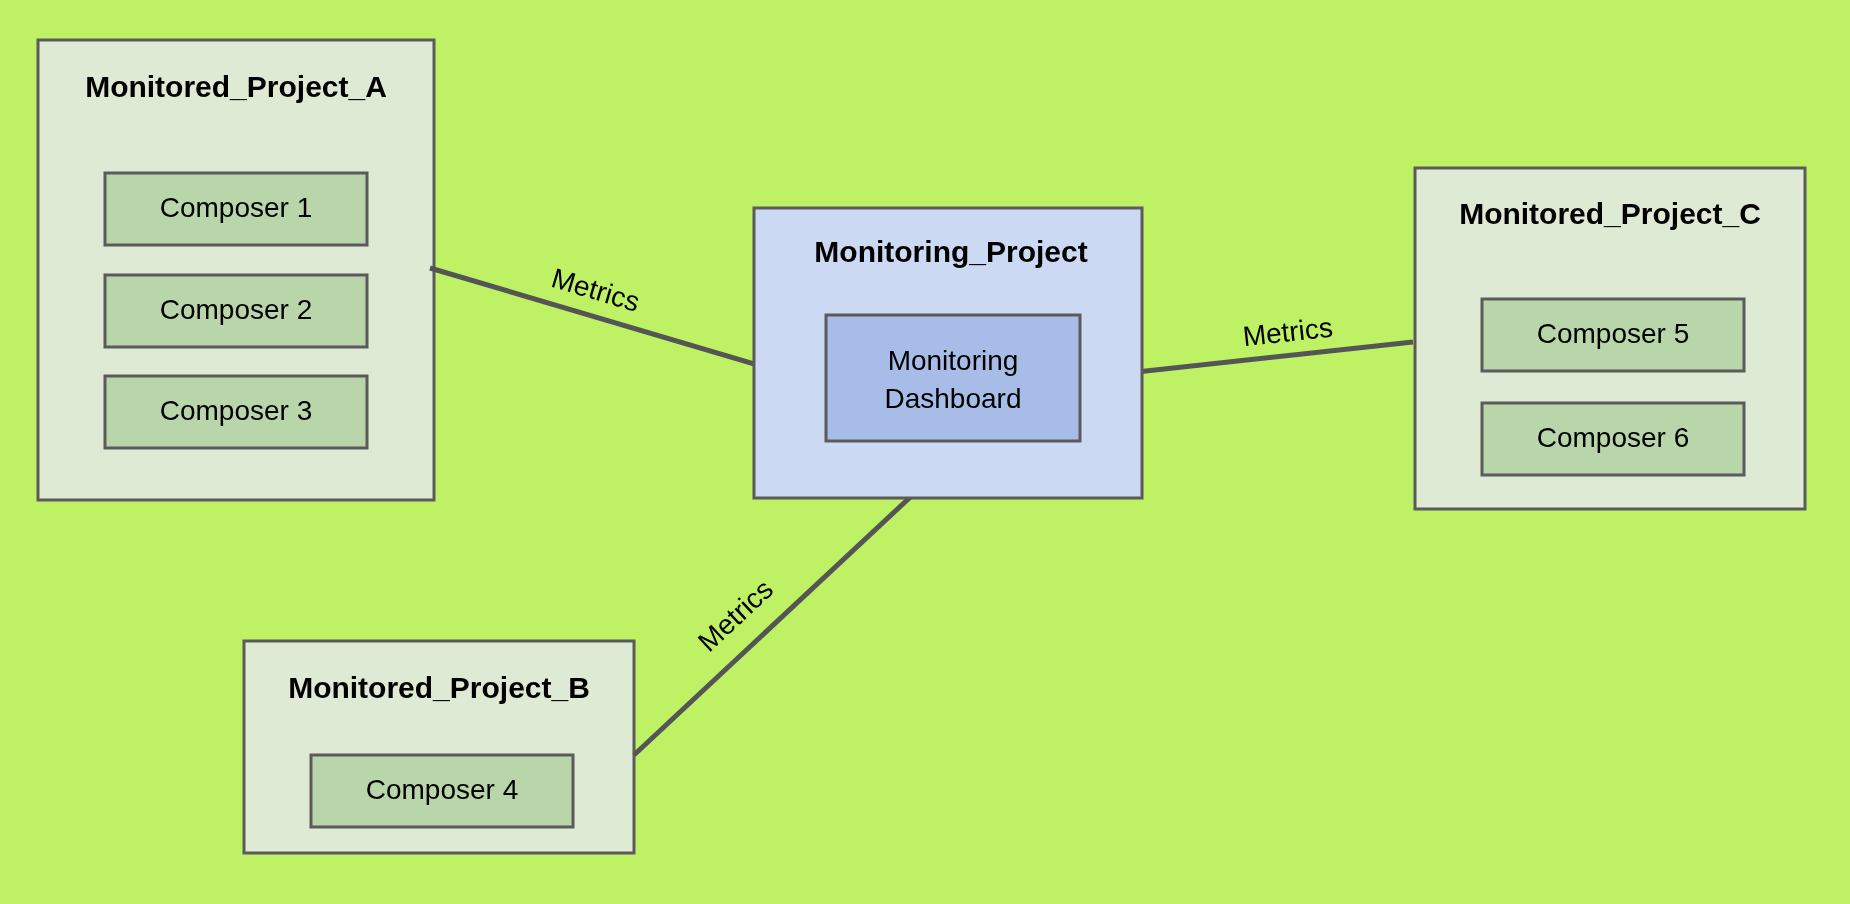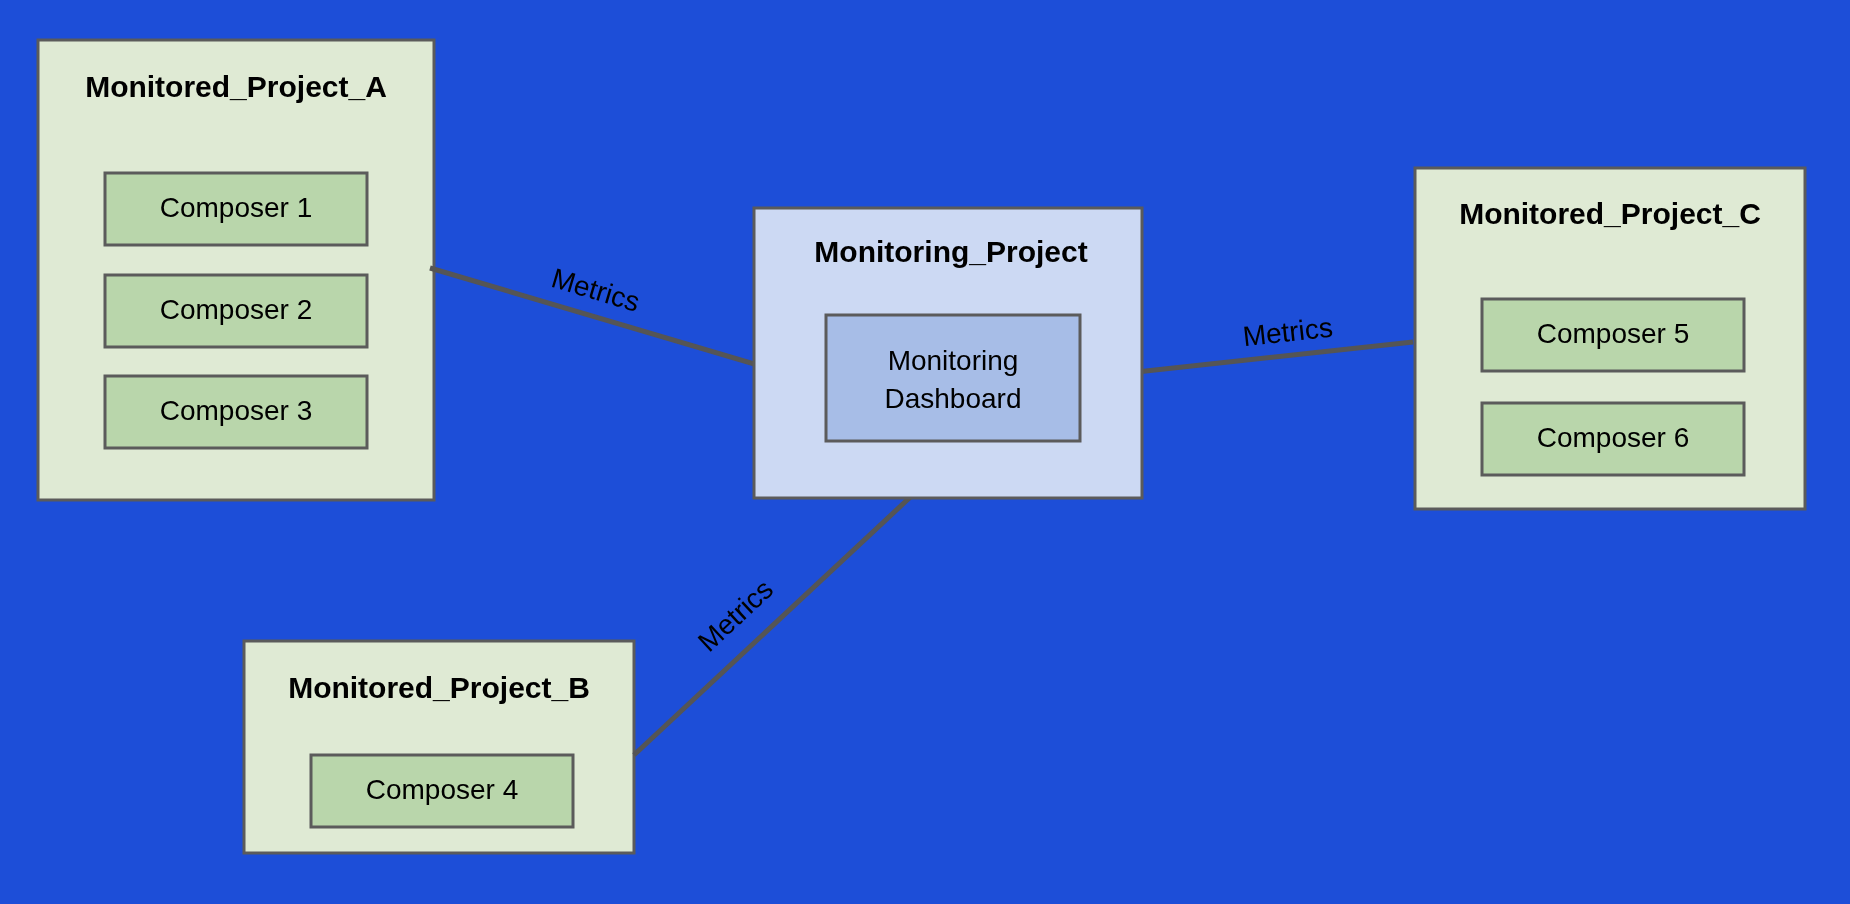--- a/index.html
+++ b/index.html
@@ -10,21 +10,21 @@
   body {
     width: 1850px;
     height: 904px;
     font-family: "Liberation Sans", sans-serif;
     overflow: hidden;
   }
   #stage {
     position: relative;
     width: 1850px;
     height: 904px;
-    background: #1d4ed8;
+    background: #bef264;
   }
   #diagram {
     position: absolute;
     top: 0;
     left: 0;
     width: 1850px;
     height: 904px;
   }
   .node-rect {
     stroke: #5b5b5b;

